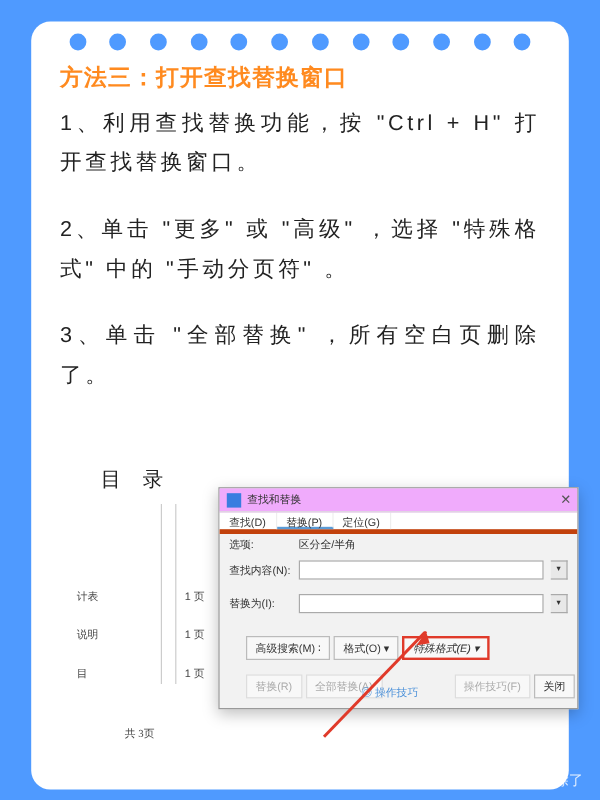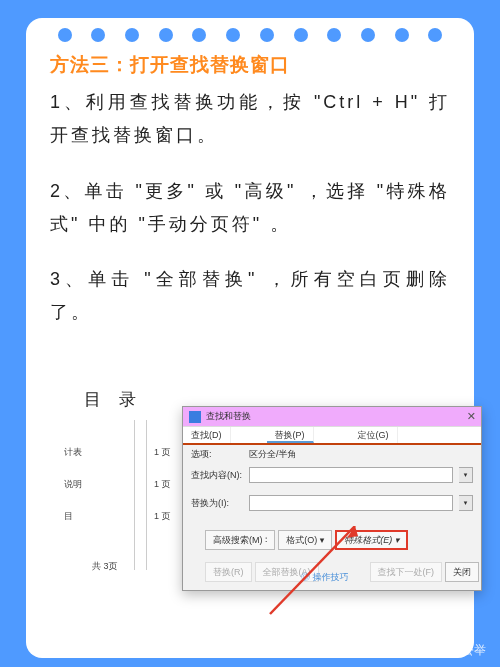--- a/index.html
+++ b/index.html
@@ -75,20 +75,21 @@
   .doc-rule2 {
     position: absolute;
     top: 32px; left: 82px;
     width: 1px; height: 150px;
     background: #ccc;
   }
   .toc-row {
     position: absolute;
     color: #444;
     font-size: 9px;
+    margin-top: 45px;
   }
   .dialog {
     position: absolute;
     left: 118px; top: 18px;
     width: 300px;
     height: 185px;
     background: #f2f2f2;
     border: 1px solid #999;
     box-shadow: 0 4px 12px rgba(0,0,0,0.25);
   }
@@ -107,23 +108,22 @@
     background: #3a7de0;
     margin-right: 5px;
   }
   .dlg-close {
     position: absolute; right: 5px; top: 3px;
     font-size: 11px; color: #555;
   }
   .tabs {
     display: flex;
     background: #fff;
-    border-bottom: 2px solid #c2410c;
+    border-bottom: 4px solid #c2410c;
     height: 18px;
-    gap: 36px;
   }
   .tab {
     padding: 2px 8px;
     font-size: 9px;
     color: #333;
     border-right: 1px solid #eee;
   }
   .tab.active {
     border-bottom: 2px solid #5b9bd5;
   }
@@ -229,21 +229,21 @@
     <div class="doc-title">目录</div>
     <div class="doc-rule"></div>
     <div class="doc-rule2"></div>
 
     <div class="toc-row" style="top:58px;left:0;">计表</div>
     <div class="toc-row" style="top:58px;left:90px;">1 页</div>
     <div class="toc-row" style="top:90px;left:0;">说明</div>
     <div class="toc-row" style="top:90px;left:90px;">1 页</div>
     <div class="toc-row" style="top:122px;left:0;">目</div>
     <div class="toc-row" style="top:122px;left:90px;">1 页</div>
-    <div class="toc-row" style="top:172px;left:28px;">共 3页</div>
+    <div class="toc-row" style="top:172px;left:40px;font-family:Liberation Serif, serif;">共 3页</div>
 
     <div class="dialog">
       <div class="dlg-title">
         <div class="ticon"></div>
         <span>查找和替换</span>
         <span class="dlg-close">✕</span>
       </div>
       <div class="tabs">
         <div class="tab">查找(D)</div>
         <div class="tab active">替换(P)</div>
@@ -265,29 +265,29 @@
       </div>
       <div class="btn-row" style="margin-top:10px;">
         <div class="btn">高级搜索(M) ∶</div>
         <div class="btn">格式(O) ▾</div>
         <div class="btn hl">特殊格式(E) ▾</div>
       </div>
       <div class="btn-row">
         <div class="btn gray">替换(R)</div>
         <div class="btn gray">全部替换(A)</div>
         <div style="flex:1"></div>
-        <div class="btn gray">查找下一处(F)</div>
+        <div class="btn gray">操作技巧(F)</div>
         <div class="btn">关闭</div>
       </div>
       <div class="tip-link">◎ 操作技巧</div>
     </div>
 
     <svg class="arrow">
       <line x1="135" y1="0" x2="50" y2="88" stroke="#e03a2a" stroke-width="2.5"></line>
       <polygon points="135,0 127,12 138,10" fill="#e03a2a"></polygon>
     </svg>
   </div>
 </div>
 
 <div class="watermark">
   <span>✿</span>
-  <span>@通讯信息小公举</span>
+  <span>@所有空白页删除了</span>
 </div>
 
 </body></html>

